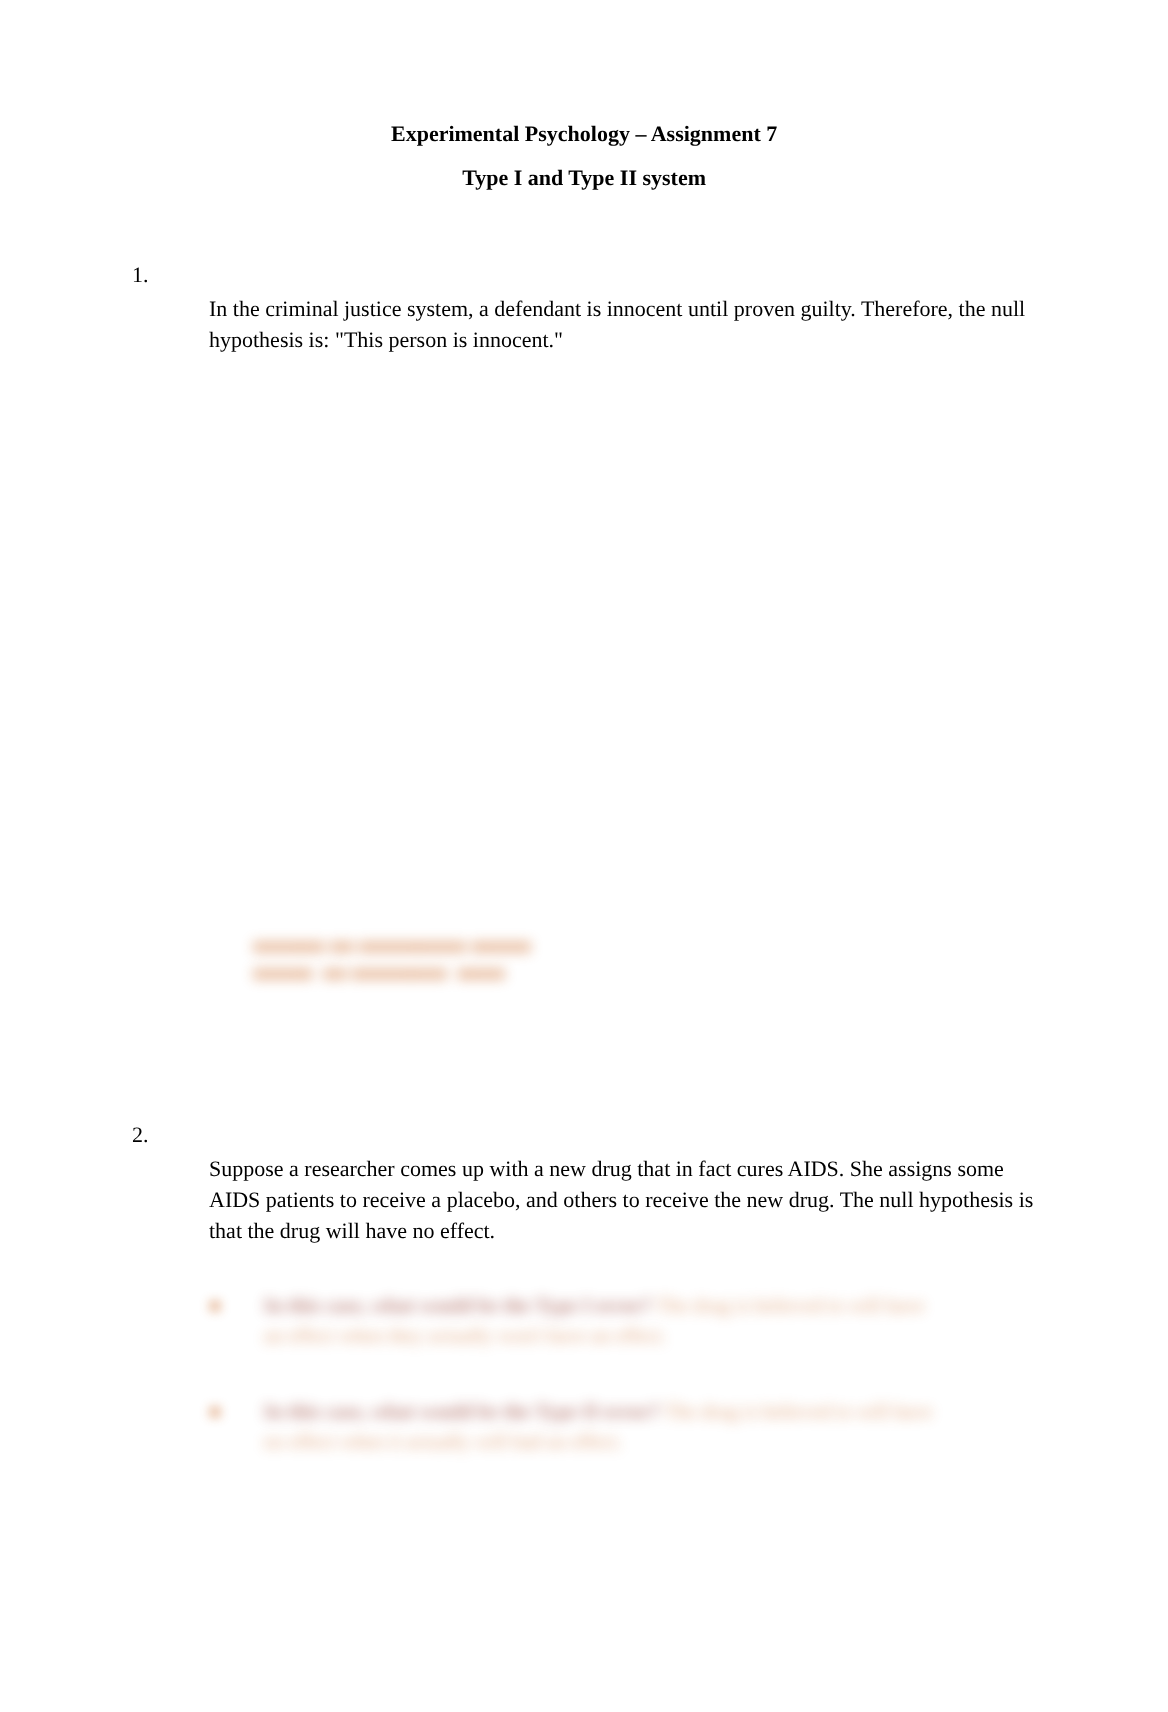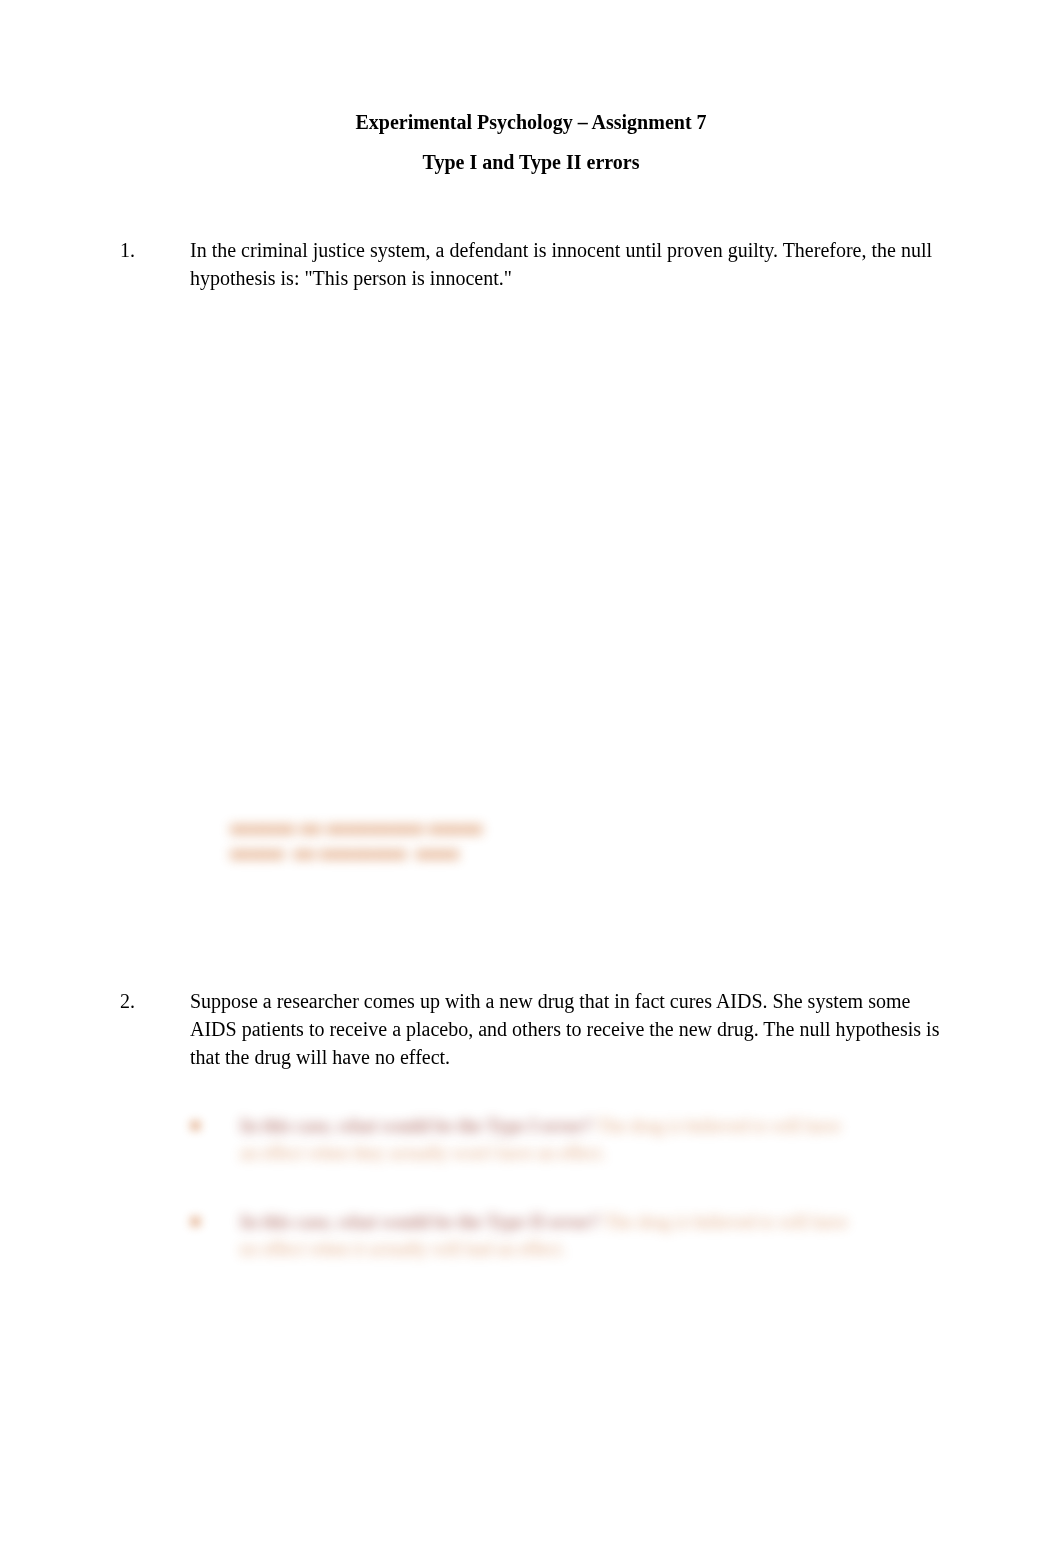--- a/index.html
+++ b/index.html
@@ -37,20 +37,21 @@
     }
     .q-num {
       width: 70px;
       flex-shrink: 0;
     }
     .q-body {
       flex: 1;
     }
     .q-text {
       margin-bottom: 0;
+      margin-top: 31px;
     }
     .gap-large {
       height: 565px;
     }
     .blur-block-mid {
       margin-left: 110px;
       margin-top: -80px;
       margin-bottom: 120px;
     }
     .blur-line {
@@ -83,41 +84,41 @@
       line-height: 1.45;
     }
     .dkred { color: #8a2a1e; font-weight: bold; }
     .org { color: #cc6a28; }
   </style>
 </head>
 <body>
 
 <div class="title-block">
   <div class="title-line">Experimental Psychology – Assignment 7</div>
-  <div class="subtitle-line">Type I and Type II errors</div>
+  <div class="subtitle-line">Type I and Type II system</div>
 </div>
 
 <div class="question">
   <div class="q-num">1.</div>
   <div class="q-body">
     <div class="q-text">In the criminal justice system, a defendant is innocent until proven guilty. Therefore, the null hypothesis is: "This person is innocent."</div>
   </div>
 </div>
 
 <div class="gap-large"></div>
 
 <div class="blur-block-mid">
   <div class="blur-line">■■■■■■ ■■ ■■■■■■■■■ ■■■■■</div>
   <div class="blur-line">■■■■■  ■■ ■■■■■■■■  ■■■■</div>
 </div>
 
 <div class="question">
   <div class="q-num">2.</div>
   <div class="q-body">
-    <div class="q-text">Suppose a researcher comes up with a new drug that in fact cures AIDS. She system some AIDS patients to receive a placebo, and others to receive the new drug. The null hypothesis is that the drug will have no effect.</div>
+    <div class="q-text">Suppose a researcher comes up with a new drug that in fact cures AIDS. She assigns some AIDS patients to receive a placebo, and others to receive the new drug. The null hypothesis is that the drug will have no effect.</div>
 
     <div class="sub-item">
       <div class="sub-num">■</div>
       <div class="sub-body">
         <div class="sub-blur-line">
           <span class="dkred">In this case, what would be the Type I error?</span><span class="org">  The drug is believed to will have</span>
         </div>
         <div class="sub-blur-line org">an effect when they actually won't have an effect.</div>
       </div>
     </div>

